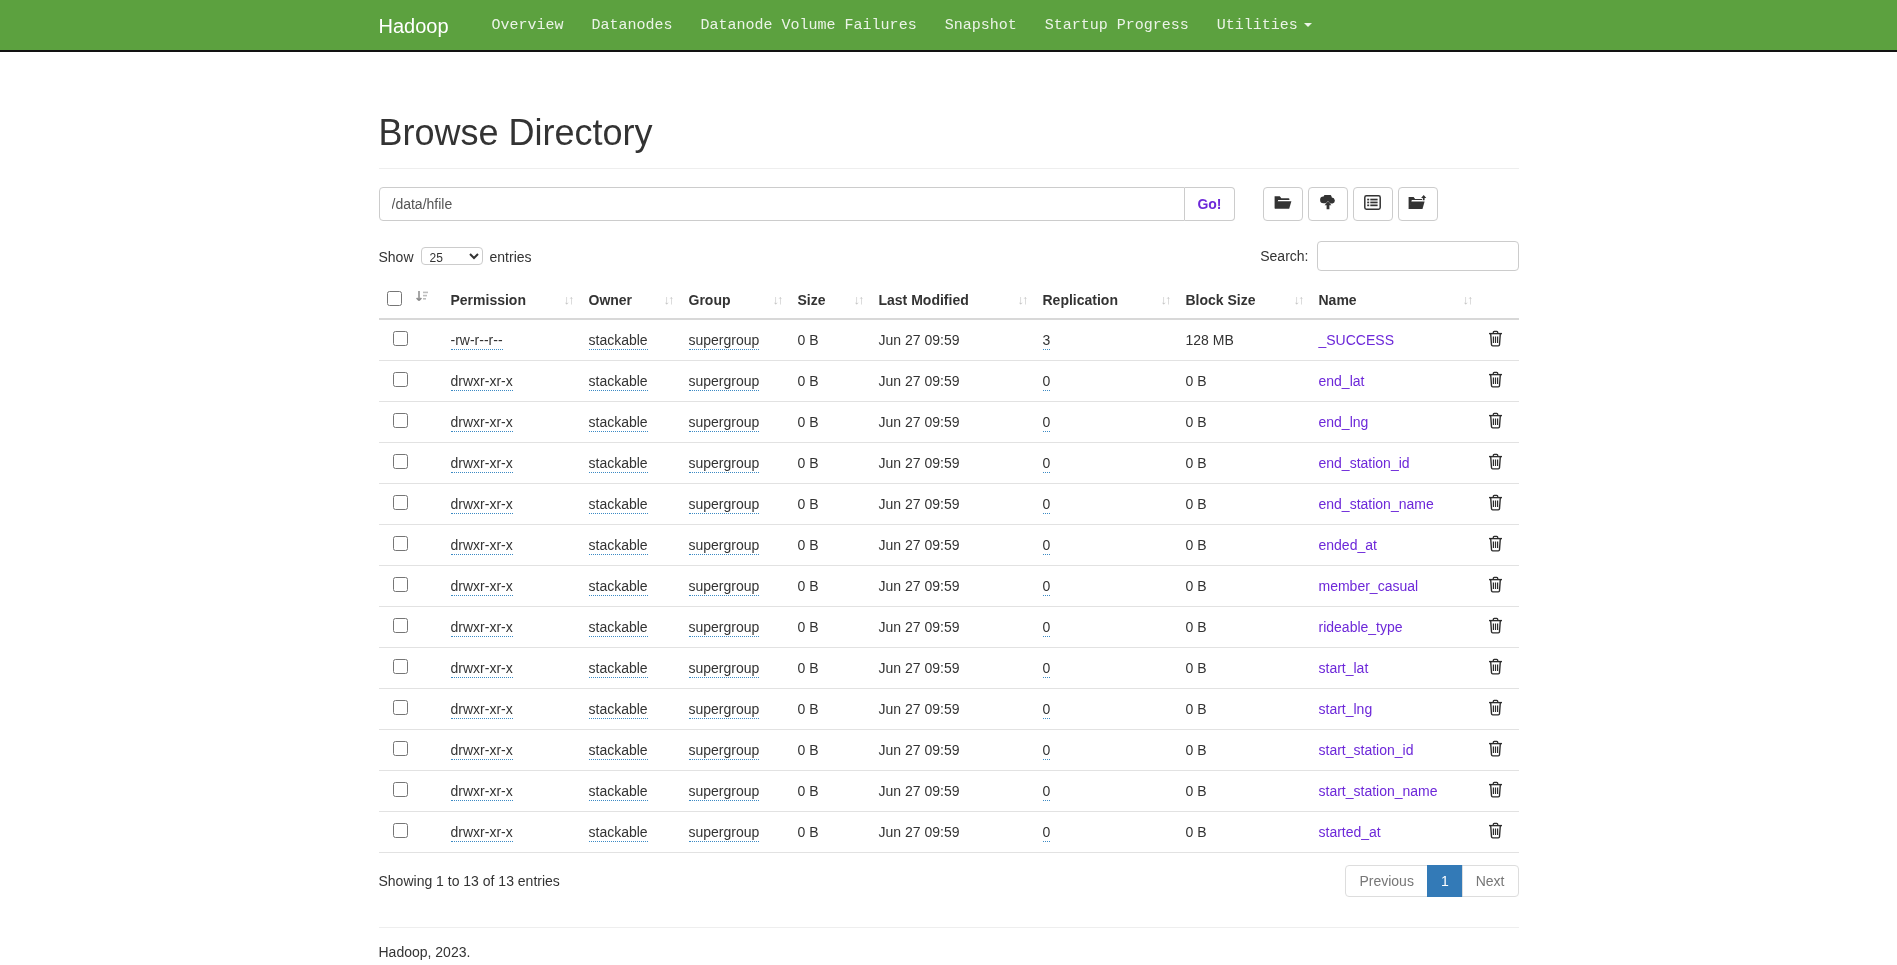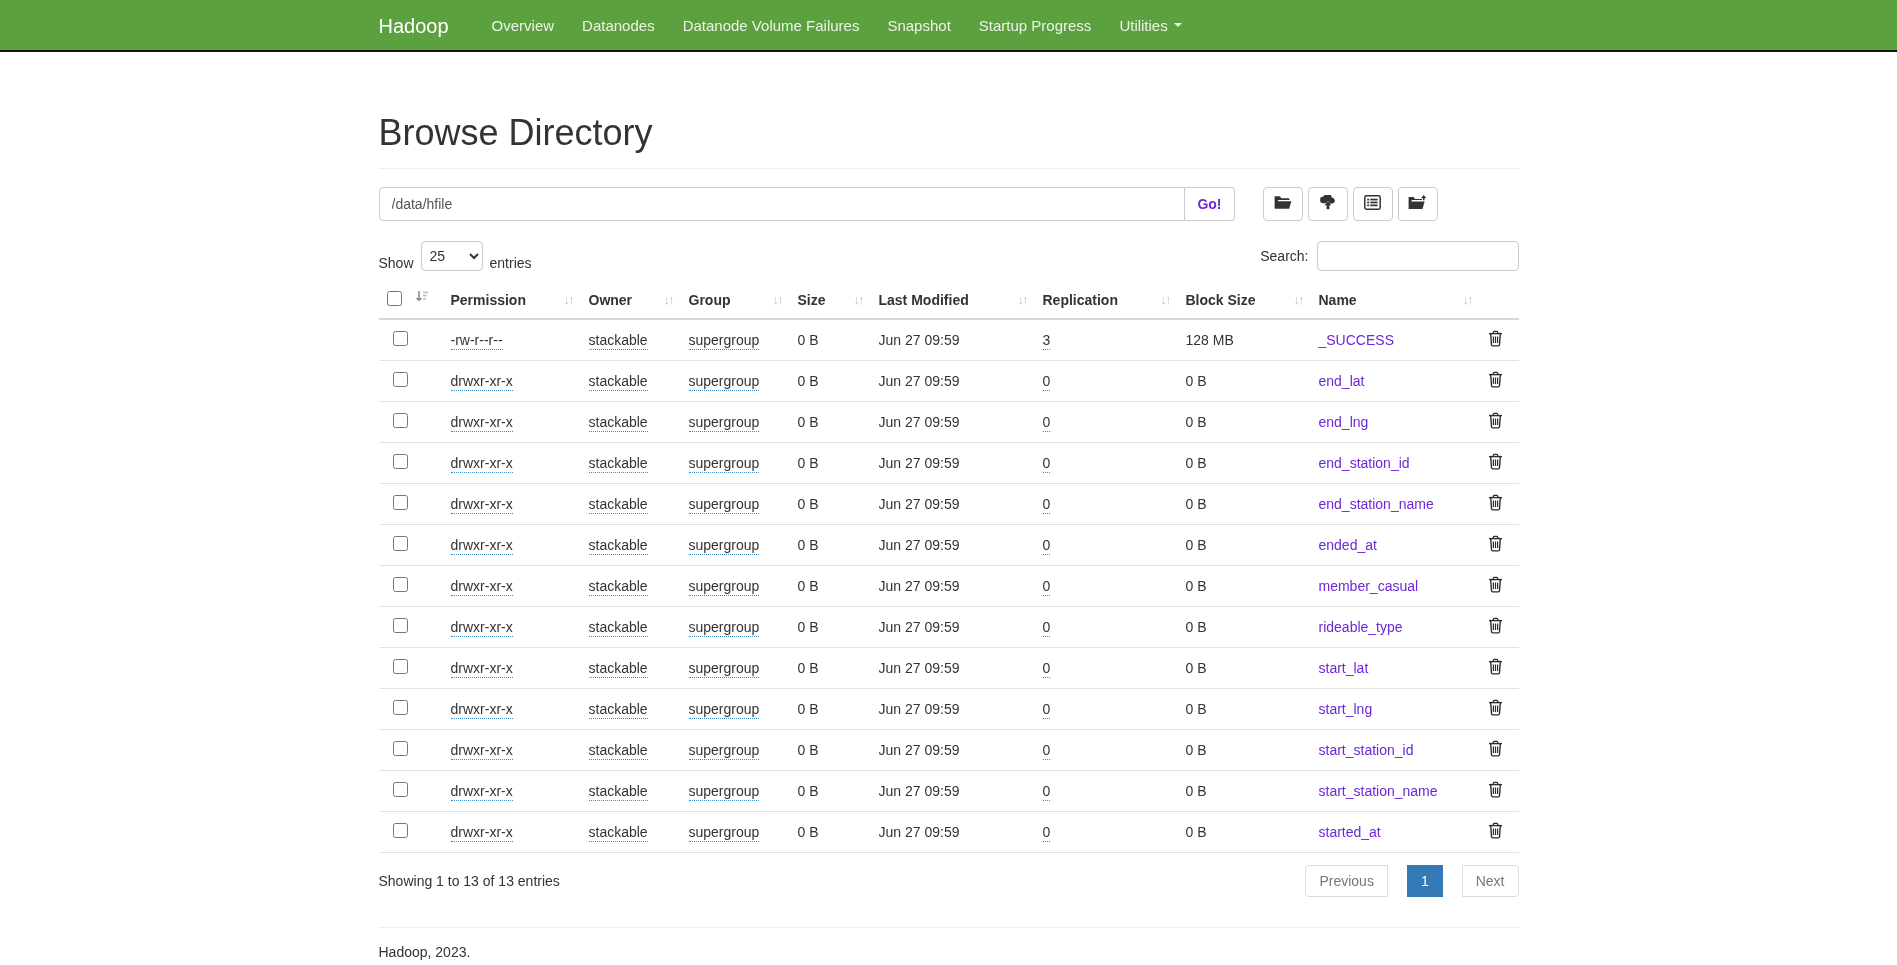--- a/index.html
+++ b/index.html
@@ -3,21 +3,21 @@
 <meta charset="utf-8">
 <style>
   * { box-sizing: border-box; margin: 0; padding: 0; }
   html, body { width: 1897px; height: 965px; overflow: hidden; background: #fff;
     font-family: "Liberation Sans", sans-serif; color: #333; }
 
   
   .navbar { height: 52px; background: #5ca13f; border-bottom: 2px solid #121212; }
   .nav-inner { width: 1170px; margin: 0 auto; padding: 0 15px; display: flex; align-items: stretch; }
   .brand { color: #fff; font-size: 20px; text-decoration: none; padding: 15px 15px 15px 0; display: block; }
-  .nav-list { list-style: none; display: flex; margin-left: 14px; }
+  .nav-list { list-style: none; display: flex; margin-left: 14px; font-family: Liberation Mono, monospace; }
   .nav-list li a { display: flex; align-items: center; height: 50px; padding: 0 14px;
     color: rgba(255,255,255,.88); font-size: 15px; text-decoration: none; }
   .caret { display: inline-block; width: 0; height: 0; margin-left: 6px;
     border-left: 4px solid transparent; border-right: 4px solid transparent;
     border-top: 4px solid rgba(255,255,255,.88); }
 
   
   .container { width: 1170px; margin: 0 auto; padding: 0 15px; }
   h1 { font-size: 36px; font-weight: 500; margin: 60px 0 10px; color: #333; }
   hr { border: none; border-top: 1px solid #eee; }
@@ -33,22 +33,22 @@
   .go-btn { height: 34px; padding: 6px 12px; font-size: 14px; font-weight: 700; color: #6d28d9;
     background: #fff; border: 1px solid #ccc; border-left: none; border-radius: 0 4px 4px 0; cursor: pointer;
     font-family: "Liberation Sans", sans-serif; }
   .icon-btn { width: 40px; height: 34px; margin-left: 5px; background: #fff; border: 1px solid #ccc;
     border-radius: 4px; display: inline-flex; align-items: center; justify-content: center; cursor: pointer; }
   .icon-btn.first { margin-left: 28px; }
 
   
   .dt-top { display: flex; justify-content: space-between; align-items: center; margin: 20px 0 10px; font-size: 14px; }
   .show-wrap { display: flex; align-items: flex-end; }
-  .show-select { width: 62px; height: 30px; margin: 0 7px; border: 1px solid #ccc; border-radius: 4px;
-    font-size: 14px; color: #333; padding: 2px 4px; background: #fff; font-family: "Liberation Sans", sans-serif; }
+  .show-select { width: 62px; height: 18px; margin: 0 7px; border: 1px solid #ccc; border-radius: 4px;
+    font-size: 12px; color: #333; padding: 2px 4px; background: #fff; font-family: "Liberation Sans", sans-serif; }
   .search-wrap { display: flex; align-items: center; }
   .search-wrap label { margin-right: 8px; }
   .search-input { width: 202px; height: 30px; border: 1px solid #ccc; border-radius: 4px; padding: 4px 8px;
     font-size: 14px; outline: none; font-family: "Liberation Sans", sans-serif; }
 
   
   table { width: 1140px; border-collapse: collapse; table-layout: fixed; }
   th { text-align: left; font-size: 14px; font-weight: 700; padding: 9px 8px;
     border-bottom: 2px solid #d8d8d8; vertical-align: middle; cursor: pointer; }
   td { font-size: 14px; padding: 10px 8px; border-bottom: 1px solid #e2e2e2; vertical-align: middle; }
@@ -56,21 +56,21 @@
   .sort-icon::after { content: "\2193\2191"; }
   .dotted { border-bottom: 1px dotted #3b8ac4; padding-bottom: 1px; }
   a.file-link { color: #6d28d9; text-decoration: none; }
   input[type="checkbox"] { width: 15px; height: 15px; cursor: pointer; }
   .chk-head { display: inline-flex; align-items: center; gap: 13px; }
   .trash-btn { background: none; border: none; cursor: pointer; padding: 0; display: inline-flex; }
 
   
   .dt-bottom { display: flex; justify-content: space-between; align-items: center; margin-top: 12px; }
   .dt-info { font-size: 14px; }
-  .pagination { list-style: none; display: inline-flex; gap: 20px; }
+  .pagination { list-style: none; display: inline-flex; }
   .pagination li { display: inline-block; }
   .pagination a { display: block; padding: 7px 13px; font-size: 14px; text-decoration: none;
     background: #fff; border: 1px solid #ddd; color: #777; margin-left: -1px; }
   .pagination li.prev a { border-radius: 4px 0 0 4px; margin-left: 0; }
   .pagination li.next a { border-radius: 0 4px 4px 0; }
   .pagination li.active a { background: #337ab7; border-color: #337ab7; color: #fff; }
 
   .footer-text { font-size: 14px; margin: 16px 0; }
 </style>
 </head>

